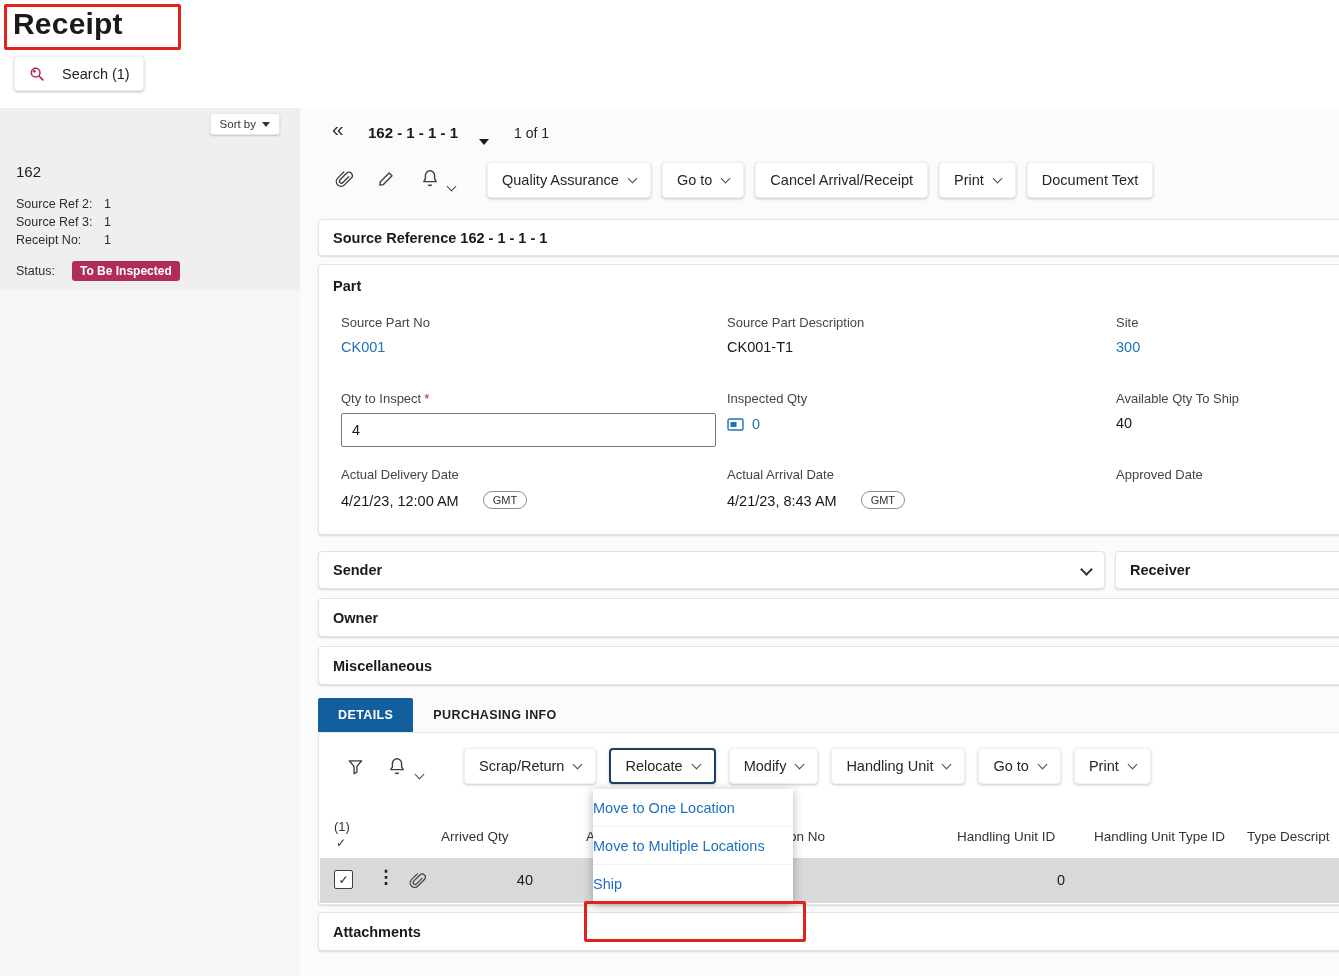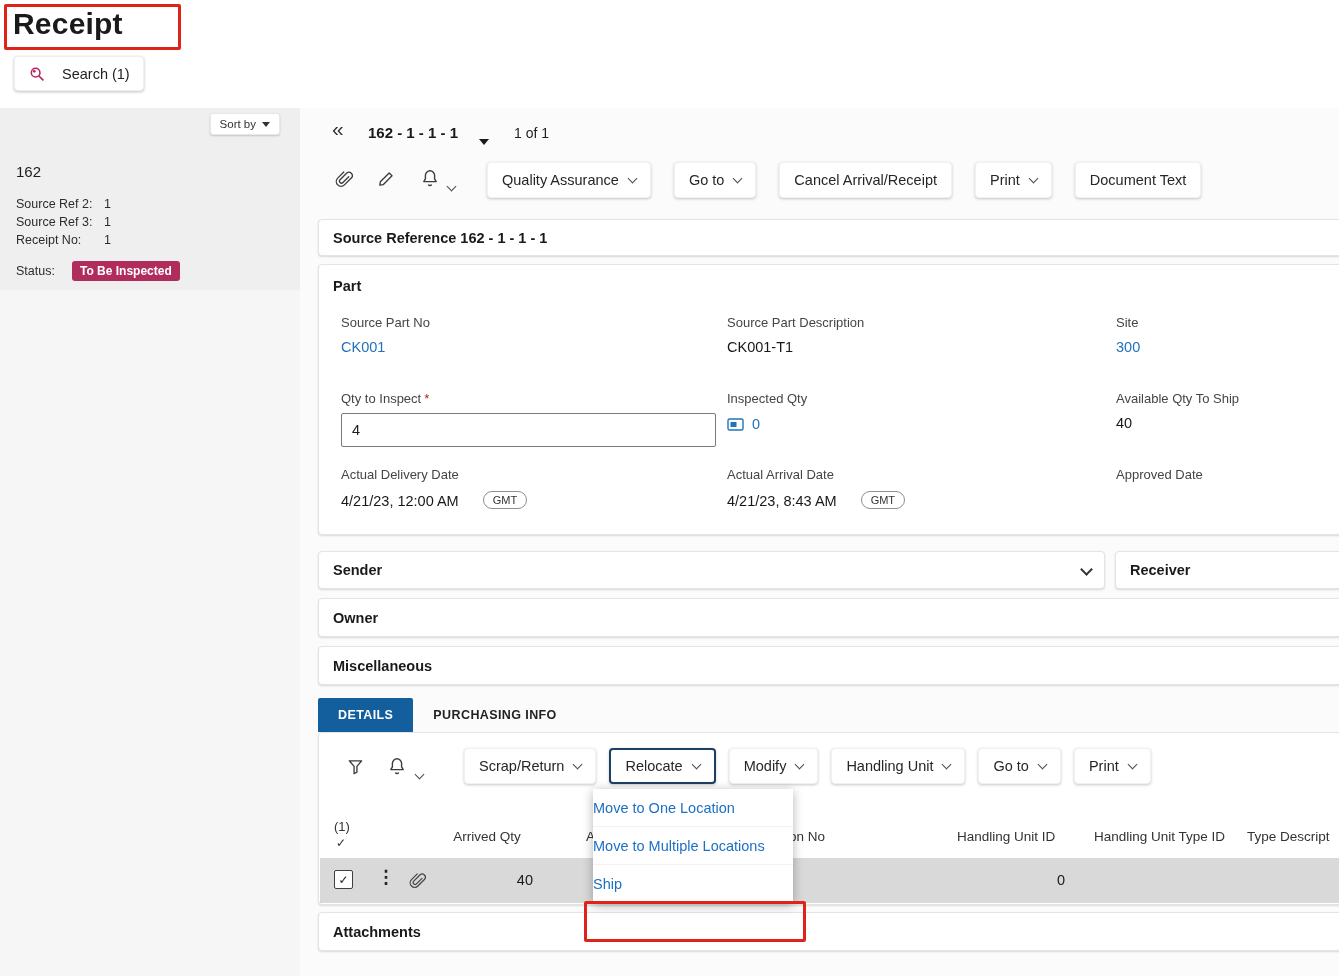--- a/index.html
+++ b/index.html
@@ -25,21 +25,21 @@
 
   .main-bg{position:absolute;left:300px;top:108px;width:1039px;height:868px;background:#fbfbfb}
 
   .collapse{position:absolute;left:332px;top:117px;font-size:21px;color:#333;cursor:pointer}
   .recid{position:absolute;left:368px;top:124px;font-size:15px;font-weight:700;cursor:pointer}
   .caret{width:0;height:0;border-left:5px solid transparent;border-right:5px solid transparent;border-top:6px solid #1a1a1a;display:inline-block}
   .rec-caret{position:absolute;left:479px;top:131px;cursor:pointer}
   .pagecount{position:absolute;left:514px;top:125px;font-size:14px;color:#1f1f1f}
 
   .tb-icon{position:absolute;cursor:pointer}
-  .toolbar-btns{position:absolute;left:487px;top:162px;display:flex;gap:23px}
+  .toolbar-btns{position:absolute;left:487px;top:162px;display:flex;gap:11px}
   .btn{display:inline-flex;align-items:center;gap:10px;height:36px;padding:0 14px;background:#fff;border:1px solid #f1f1f1;border-radius:4px;box-shadow:0 1px 3px rgba(0,0,0,.22);font-size:14.5px;color:#262626;white-space:nowrap;cursor:pointer;font-family:inherit}
   .btn.focused{border:2px solid #1d3f63}
   .chv{width:7px;height:7px;border-right:1.7px solid #4a4a4a;border-bottom:1.7px solid #4a4a4a;transform:rotate(45deg);display:inline-block;margin-top:-4px;flex:none}
 
   .card{position:absolute;background:#fff;border:1px solid #e4e4e4;border-radius:4px;box-shadow:0 1px 2px rgba(0,0,0,.14)}
   .hbar{display:flex;align-items:center}
   .bar-title{font-size:14.5px;font-weight:700;padding-left:14px;white-space:nowrap}
   .chv-lg{position:absolute;right:13px;top:13px;width:9px;height:9px;border-right:2px solid #333;border-bottom:2px solid #333;transform:rotate(45deg);cursor:pointer}
 
   .field{position:absolute}
@@ -242,21 +242,21 @@
   <span class="tb-icon" style="left:68px;top:23px">
     <svg width="20" height="20" viewBox="0 0 20 20">
         <path d="M10 2.8a4.6 4.6 0 0 1 4.6 4.6v3.4l1.6 2.8H3.8l1.6-2.8V7.4A4.6 4.6 0 0 1 10 2.8Z" fill="none" stroke="#3c3c3c" stroke-width="1.4" stroke-linejoin="round"></path>
         <path d="M8.4 16.4a1.7 1.7 0 0 0 3.2 0" fill="none" stroke="#3c3c3c" stroke-width="1.4"></path>
       </svg>
   </span>
   <span class="tb-icon" style="left:97px;top:31px"><span class="chv"></span></span>
 
   <div class="th" style="left:15px;top:86px;font-size:13px">(1)</div>
   <div class="th" style="left:17px;top:103px;font-size:12px">✓</div>
-  <div class="th" style="left:122px;top:96px;width:92px;text-align:center">Arrived Qty</div>
+  <div class="th" style="left:122px;top:96px;width:92px;text-align:left">Arrived Qty</div>
   <div class="th" style="left:267px;top:96px">A</div>
   <div class="th" style="left:470px;top:96px">on No</div>
   <div class="th" style="left:638px;top:96px">Handling Unit ID</div>
   <div class="th" style="left:775px;top:96px">Handling Unit Type ID</div>
   <div class="th" style="left:928px;top:96px">Type Descript</div>
 
   <div class="grid-row">
     <span class="cbx">
         <span>✓</span>
       </span>

